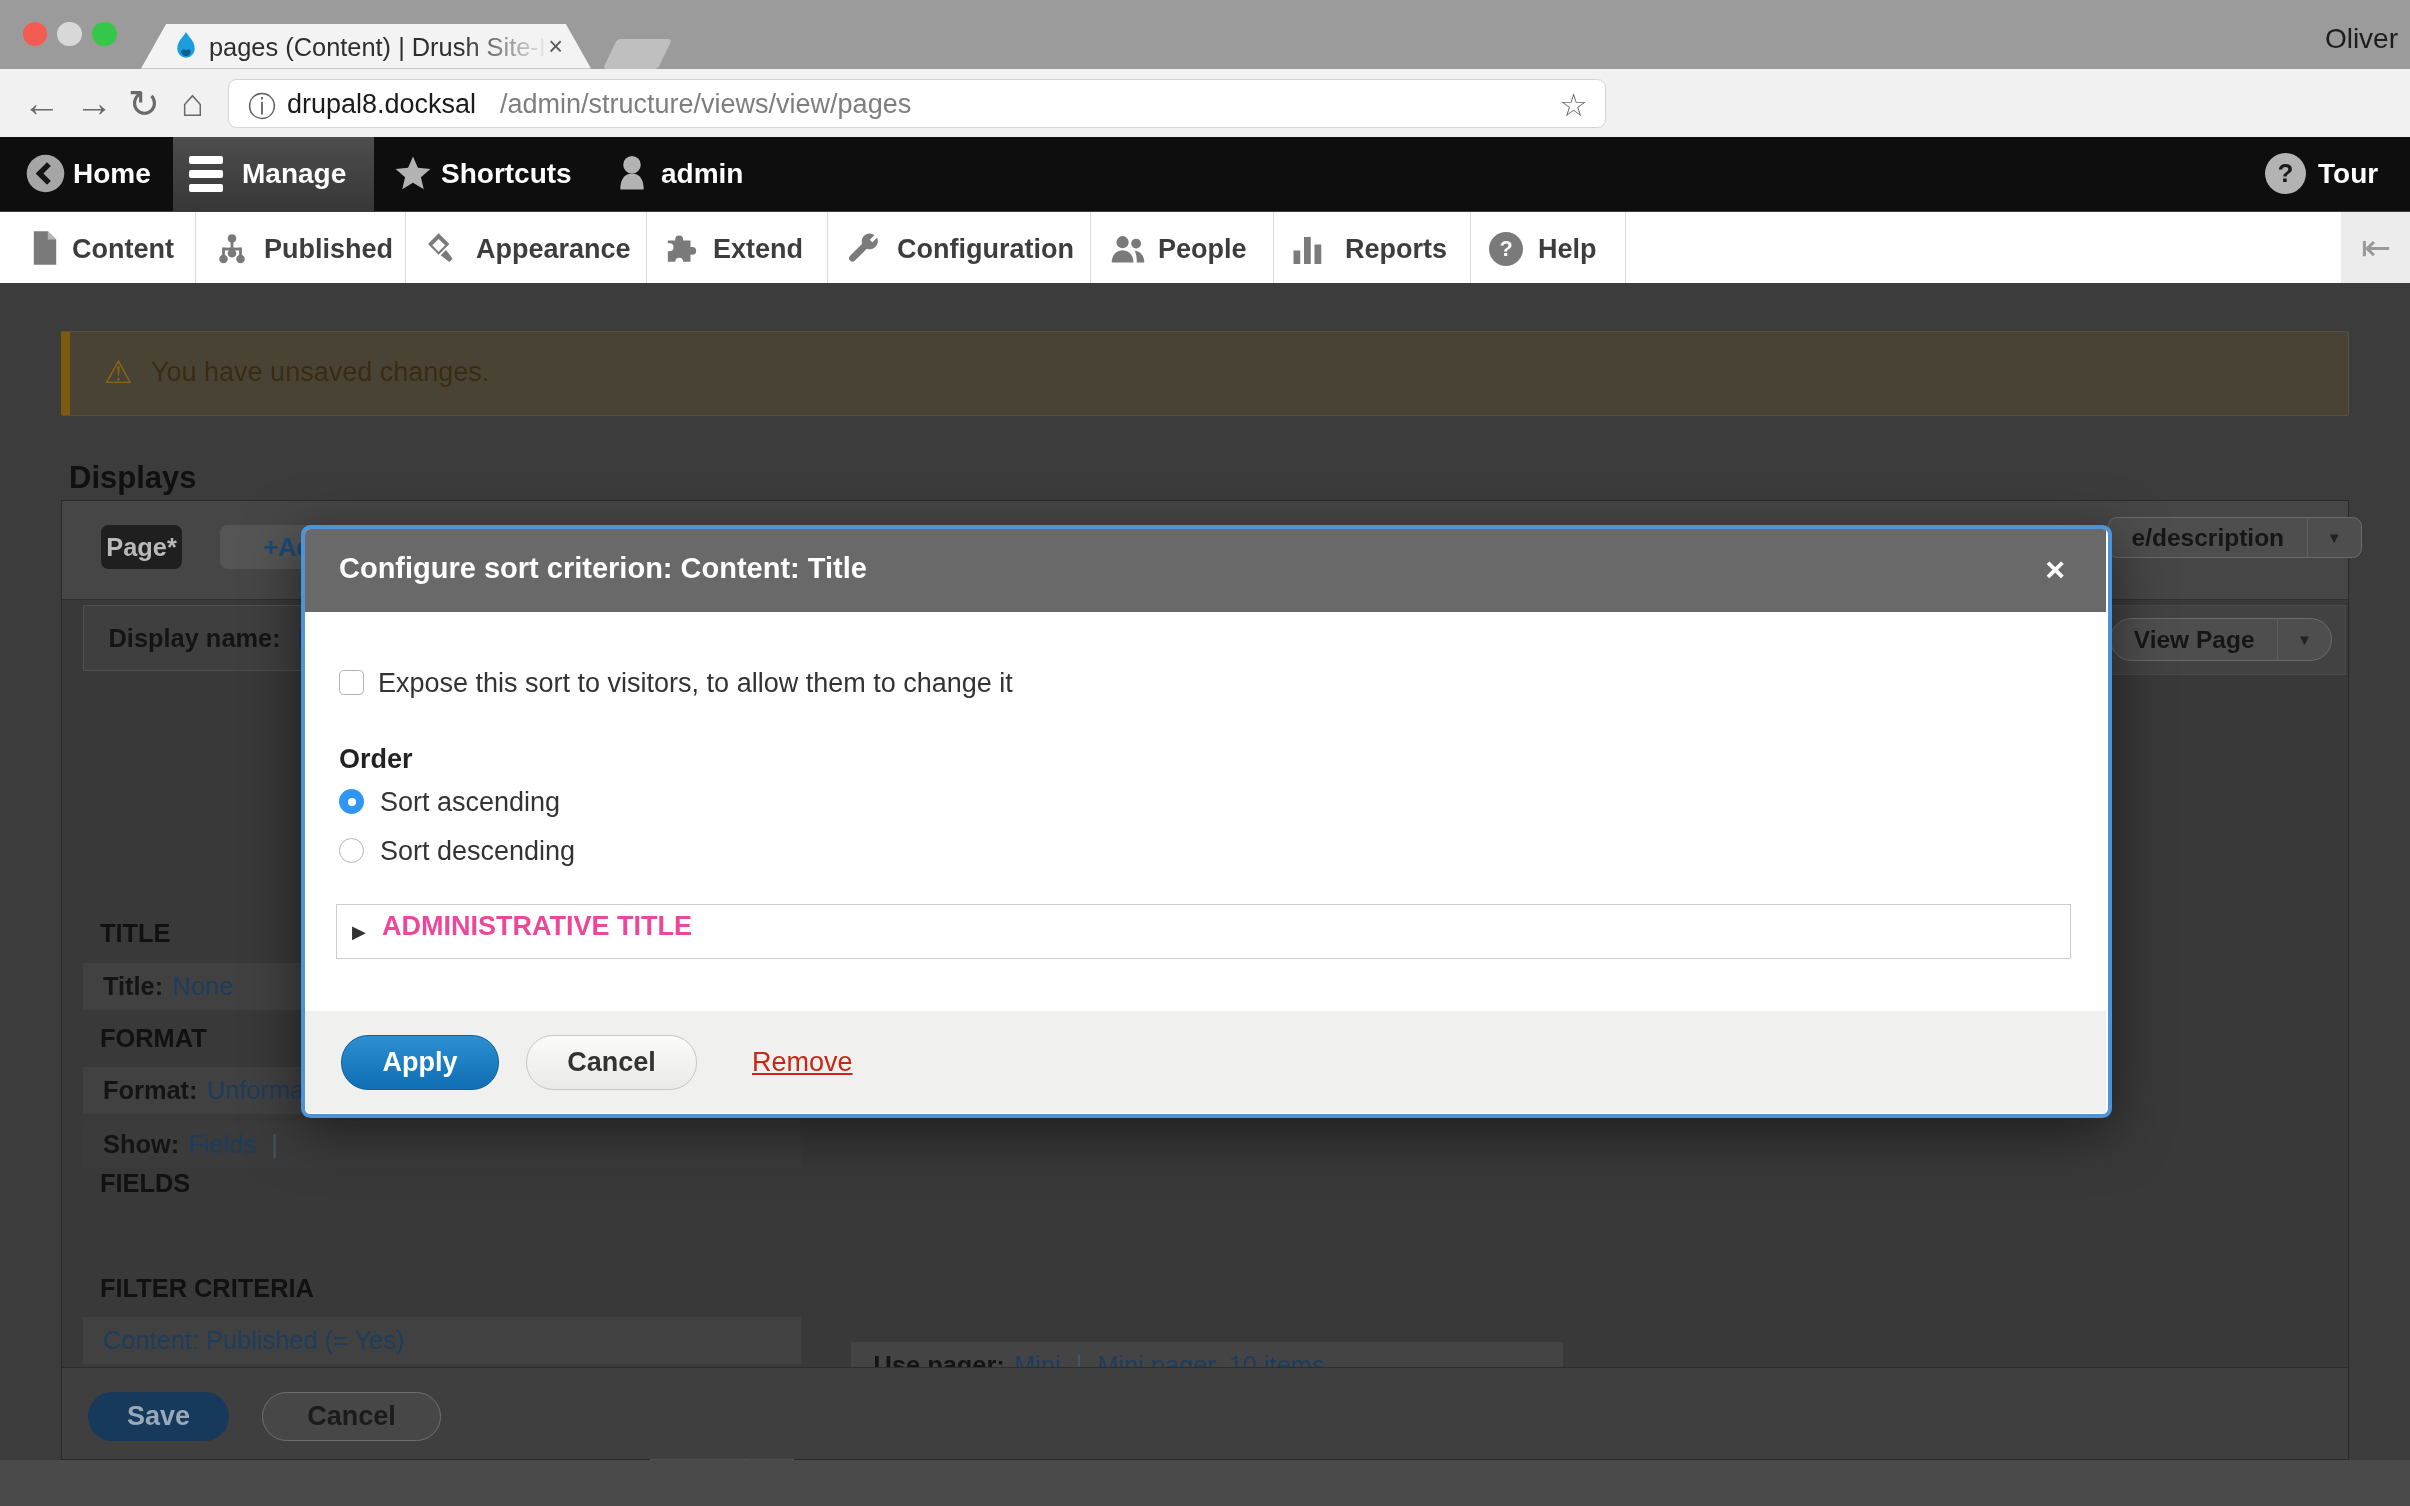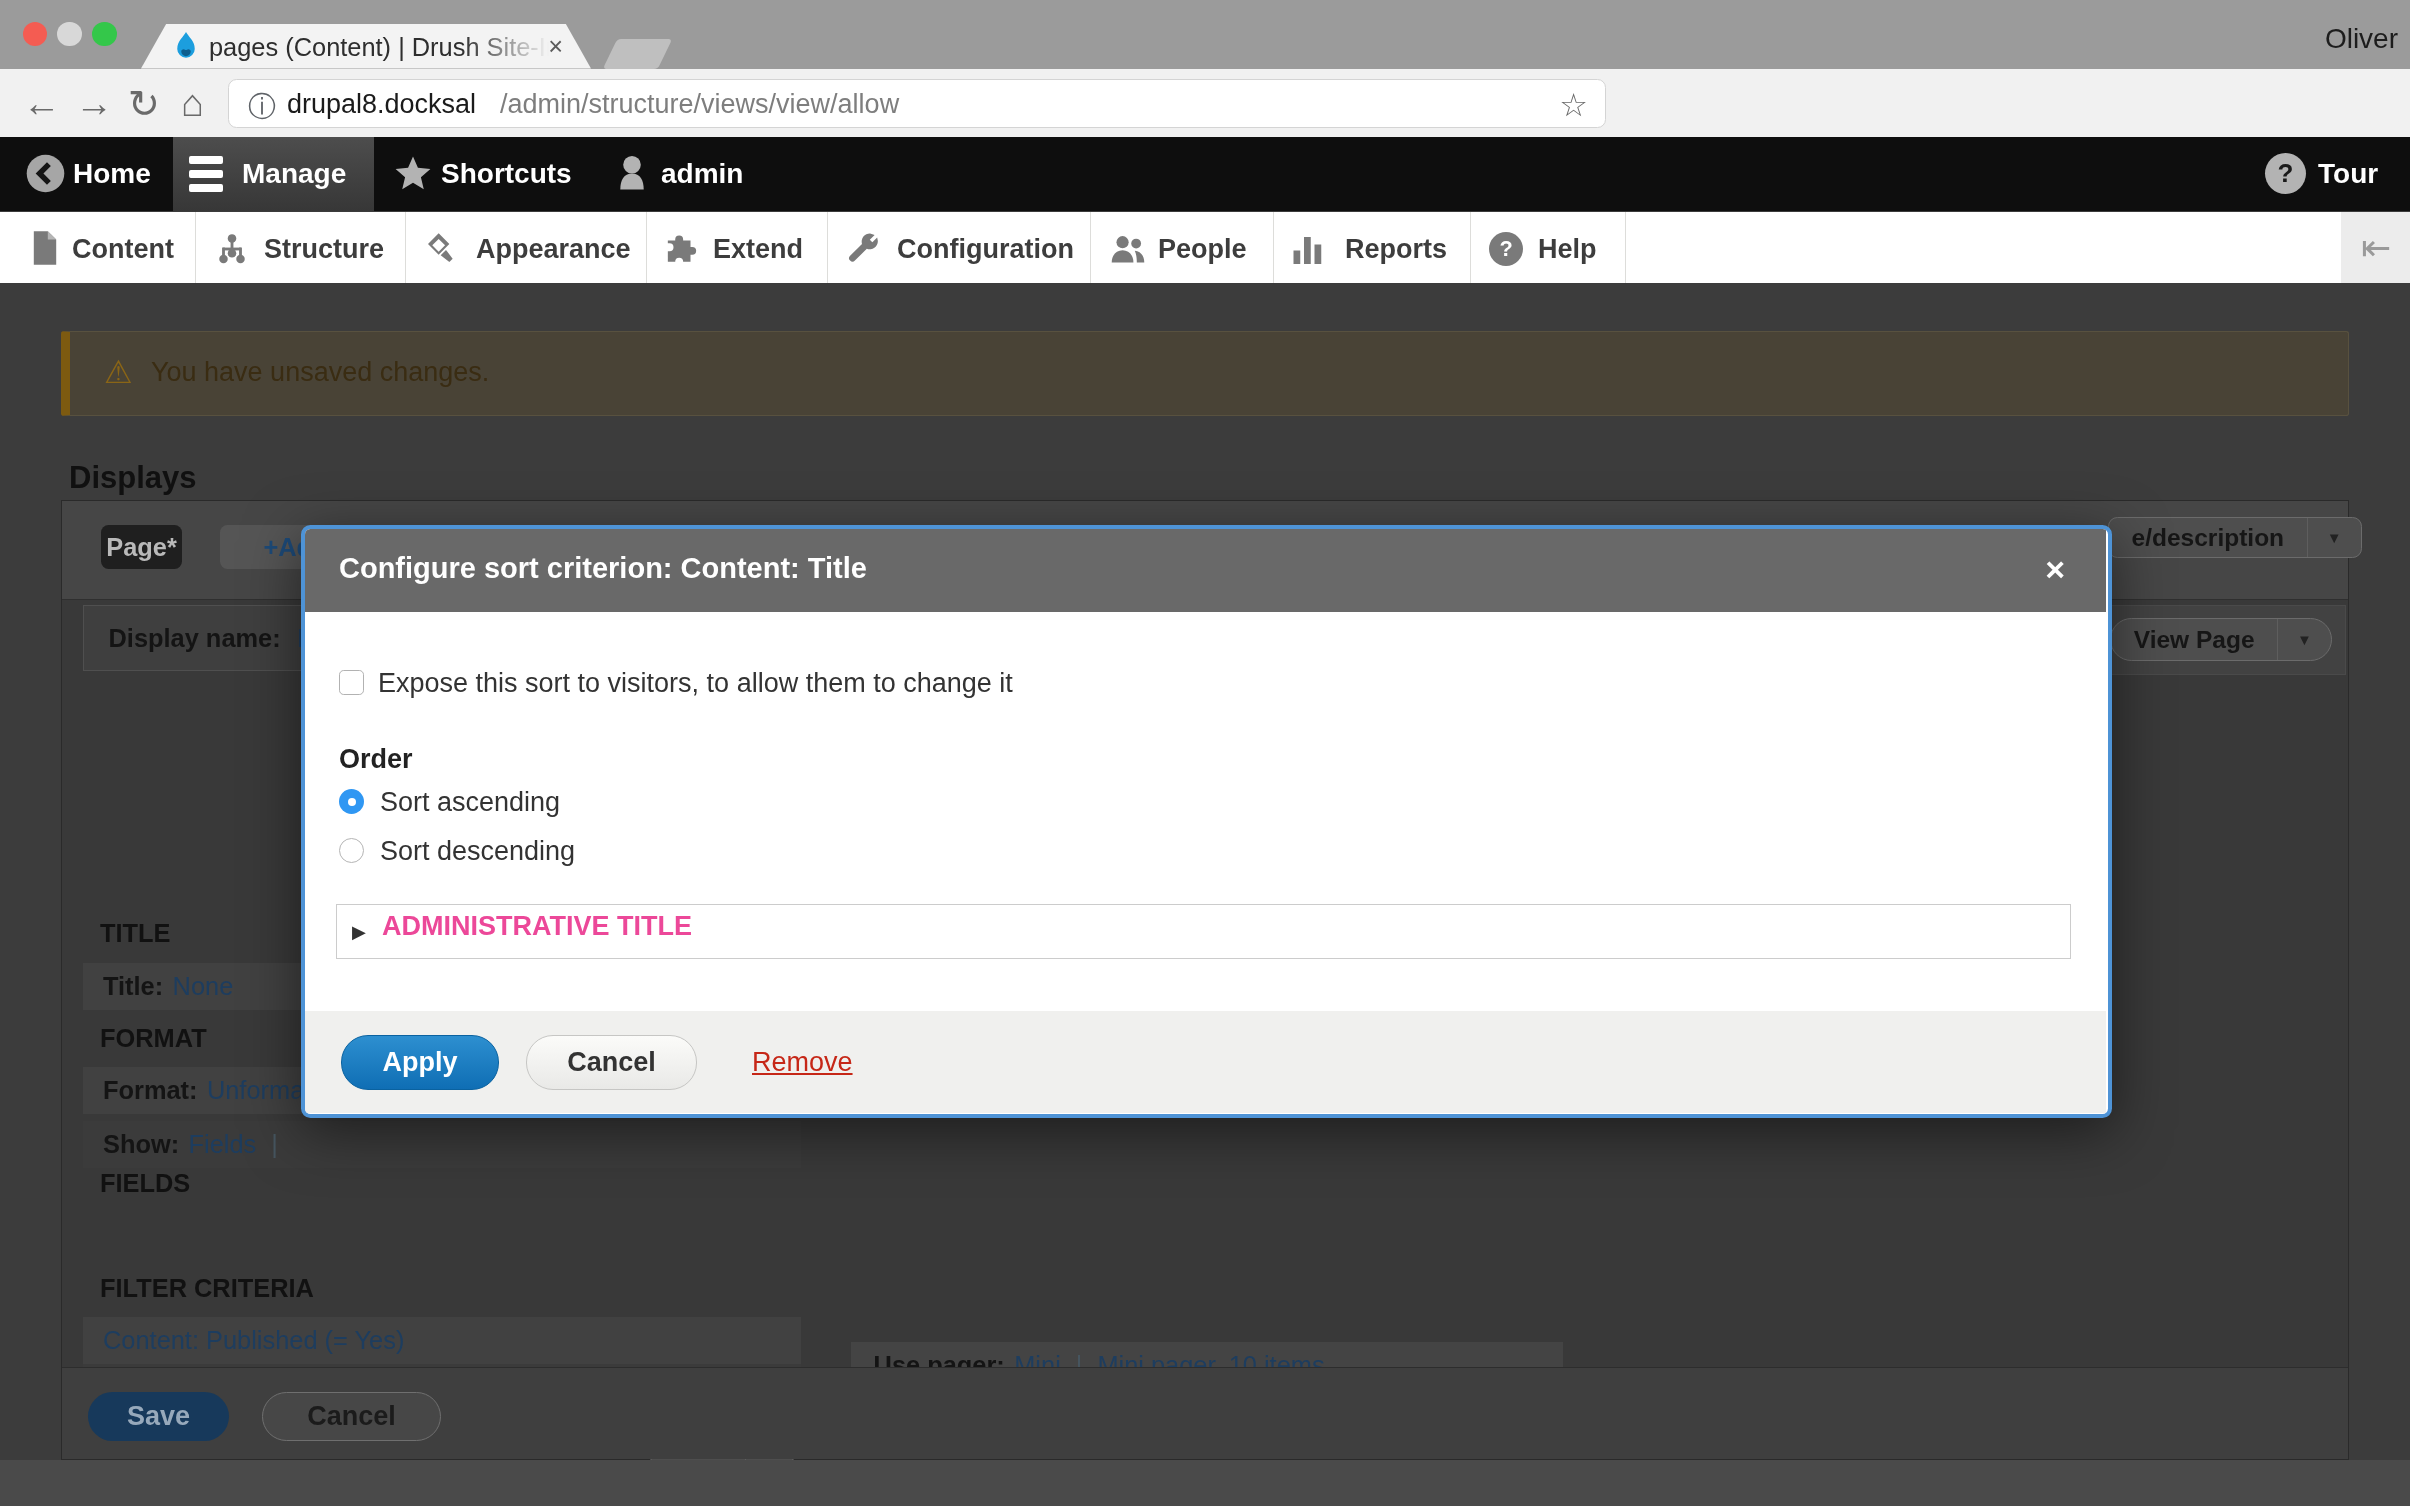--- a/index.html
+++ b/index.html
@@ -134,21 +134,21 @@
   </div>
 
   <div id="urlbar">
     <span class="navic" style="left:22.6px;">←</span>
     <span class="navic" style="left:75px;">→</span>
     <span class="navic" style="left:128px;">↻</span>
     <span class="navic" style="left:181px;">⌂</span>
     <div id="urlfield">
       <span id="url-info">ⓘ</span>
       <span id="url-host">drupal8.docksal</span>
-      <span id="url-path">/admin/structure/views/view/allow</span>
+      <span id="url-path">/admin/structure/views/view/pages</span>
       <span id="url-star">☆</span>
     </div>
 
     <div class="ext" style="left:1622px;">
         <span class="glyphic" style="color:#9f9f9f;">⚙</span>
       </div>
     <div class="ext" style="left:1675px;">
       <svg width="34" height="34" viewBox="0 0 24 24">
           <path d="M20 2a3 3 0 0 1 2 5l-2 2-5-5 2-2z" fill="#333"></path>
           <path d="M14 5l5 5-9 9-6 1 1-6z" fill="#3f3f3f"></path>
@@ -253,21 +253,21 @@
       <svg style="position:absolute;left:215px;top:20px;" width="34" height="34" viewBox="0 0 24 24" fill="#7a7a7a">
           <circle cx="12" cy="4.5" r="3"></circle>
           <rect x="11" y="6" width="2" height="6"></rect>
           <rect x="5.5" y="11" width="13" height="2"></rect>
           <rect x="5" y="11" width="2" height="6"></rect>
           <rect x="17" y="11" width="2" height="6"></rect>
           <circle cx="6" cy="19" r="3"></circle>
           <circle cx="18" cy="19" r="3"></circle>
           <circle cx="12" cy="15" r="3"></circle>
         </svg>
-      <span class="mlabel" style="left:264px;">Structure</span>
+      <span class="mlabel" style="left:264px;">Published</span>
     </div>
     <div class="mdiv" style="left:405px;"></div>
     <div>
       <svg style="position:absolute;left:424px;top:19px;" width="32" height="34" viewBox="0 0 24 24" fill="#7a7a7a">
           <path d="M11 1l8 8-8 8-8-8z M11 5.2L6.2 10l4.8 4.8L15.8 10z" fill-rule="evenodd"></path>
           <path d="M16.5 13.5l5 6.5-2.5 2.5-6.5-5z"></path>
         </svg>
       <span class="mlabel" style="left:476px;">Appearance</span>
     </div>
     <div class="mdiv" style="left:646px;"></div>

